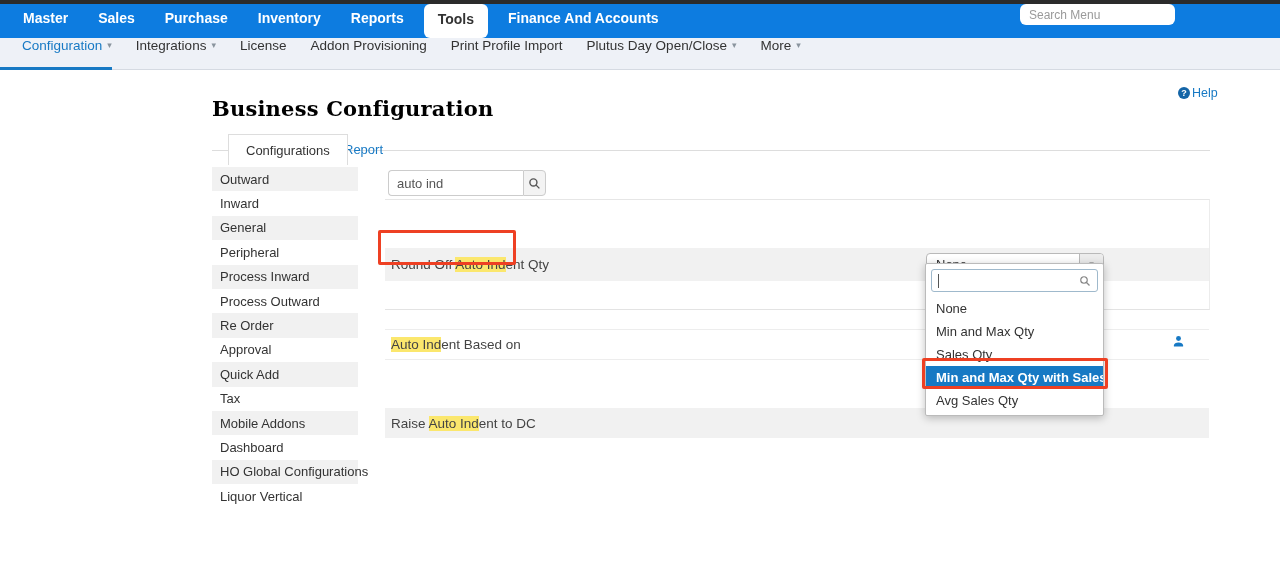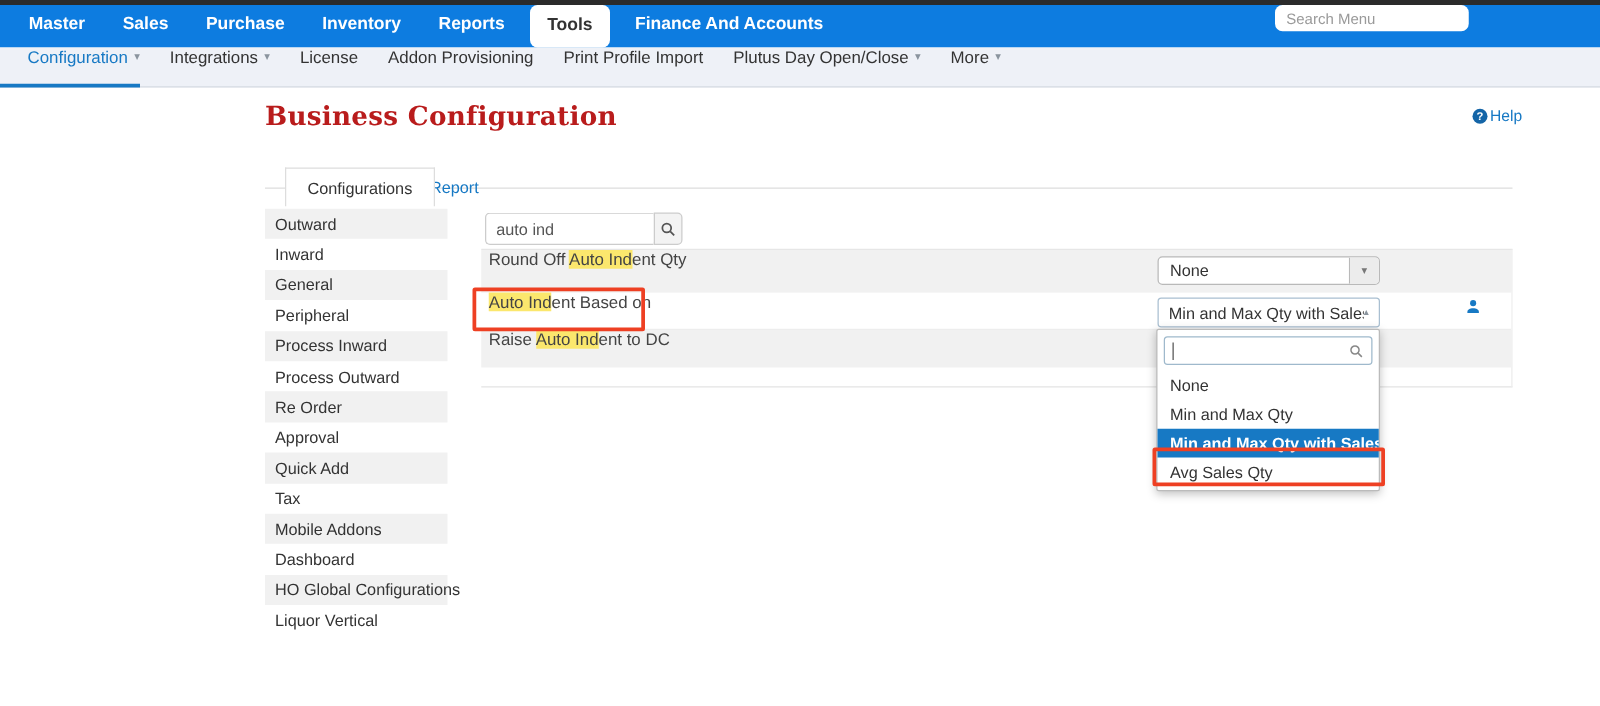--- a/index.html
+++ b/index.html
@@ -24,22 +24,22 @@
   
   .subnav { position:absolute; top:38px; left:0; width:1280px; height:32px; background:#eef1f7;
             border-bottom:1px solid #d5dae2; display:flex; align-items:flex-start; padding-left:10px; }
   .subnav-item { font-size:13.5px; color:#333; padding:0 12px; white-space:nowrap; cursor:pointer;
                  display:flex; align-items:center; gap:5px; }
   .subnav-item.active { color:#1779c4; }
   .caret-down { font-size:9px; color:#8a949e; line-height:1; }
   .subnav-underline { position:absolute; left:0; bottom:-1px; width:112px; height:3px; background:#1779c4; }
 
   
-  .page-title { position:absolute; left:212px; top:80px; font-family:"DejaVu Serif", serif;
-                font-size:21px; font-weight:600; color:#b91c1c; letter-spacing:.2px; }
+  .page-title { position:absolute; left:212px; top:96px; font-family:"DejaVu Serif", serif;
+                font-size:21px; font-weight:600; color:#000000; letter-spacing:.2px; }
   .help-link { position:absolute; left:1178px; top:86px; color:#1779c4; font-size:12.5px;
                display:flex; align-items:center; gap:2px; cursor:pointer; }
   .help-q { display:inline-flex; align-items:center; justify-content:center; width:12px; height:12px;
             border-radius:50%; background:#1465a7; color:#fff; font-size:9px; font-weight:700; }
 
   
   .tabs-rule { position:absolute; left:212px; top:150px; width:998px; border-top:1px solid #ddd; }
   .tab { position:absolute; top:134px; height:30px; display:flex; align-items:center;
          font-size:13px; cursor:pointer;margin-left:16px; }
   .tab.active { left:212px; padding:0 17px; background:#fff; border:1px solid #ddd; border-bottom:none;
@@ -58,21 +58,21 @@
                        border-radius:4px 0 0 4px; padding:0 8px; font-size:13px; color:#555;
                        font-family:"Liberation Sans", sans-serif; outline:none; }
   .main-search .search-btn { width:23px; height:26px; border:1px solid #ccc; border-radius:0 4px 4px 0;
                              background:#f3f3f3; display:flex; align-items:center; justify-content:center;
                              cursor:pointer; }
 
   
   .rows-panel { position:absolute; left:385px; top:199px; width:825px; height:111px;
                 border-top:1px solid #e6e6e6; border-bottom:1px solid #e3e3e3;
                 border-right:1px solid #ececec; }
-  .cfg-row { position:relative; display:flex; align-items:flex-start; }
+  .cfg-row { position:relative; display:flex; align-items:center;margin-top:48px; }
   .cfg-row.r1 { height:33px; background:#f1f1f1; }
   .cfg-row.r2 { height:31px; background:#fff; border-top:1px solid #ededed; border-bottom:1px solid #ededed; }
   .cfg-row.r3 { height:30px; background:#f1f1f1; }
   .cfg-label { padding-left:6px; font-size:13.5px; color:#444; white-space:nowrap; }
   .hl { background:#fbe76d; }
 
   
   .select-closed { position:absolute; left:541px; top:5px; width:178px; height:23px; background:#fff;
                    border:1px solid #b9b9b9; border-radius:4px; display:flex; cursor:pointer; }
   .select-closed .val { flex:1; font-size:13px; color:#333; line-height:21px; padding:0 9px;
@@ -234,20 +234,21 @@
   <div class="dropdown">
     <div class="dd-search">
       <span class="dd-caretbar"></span>
       <svg width="12" height="12" viewBox="0 0 24 24" fill="none" stroke="#888" stroke-width="2.4">
           <circle cx="10" cy="10" r="6.5"></circle>
           <line x1="15" y1="15" x2="21" y2="21"></line>
         </svg>
     </div>
     <div class="dd-option">None</div>
     <div class="dd-option">Min and Max Qty</div>
+    <div class="dd-option">Sales Qty</div>
     <div class="dd-option selected">Min and Max Qty with Sales Info</div>
     <div class="dd-option">Avg Sales Qty</div>
   </div>
 
 
   <div class="anno anno-label"></div>
   <div class="anno anno-option"></div>
 
 </div>
 

